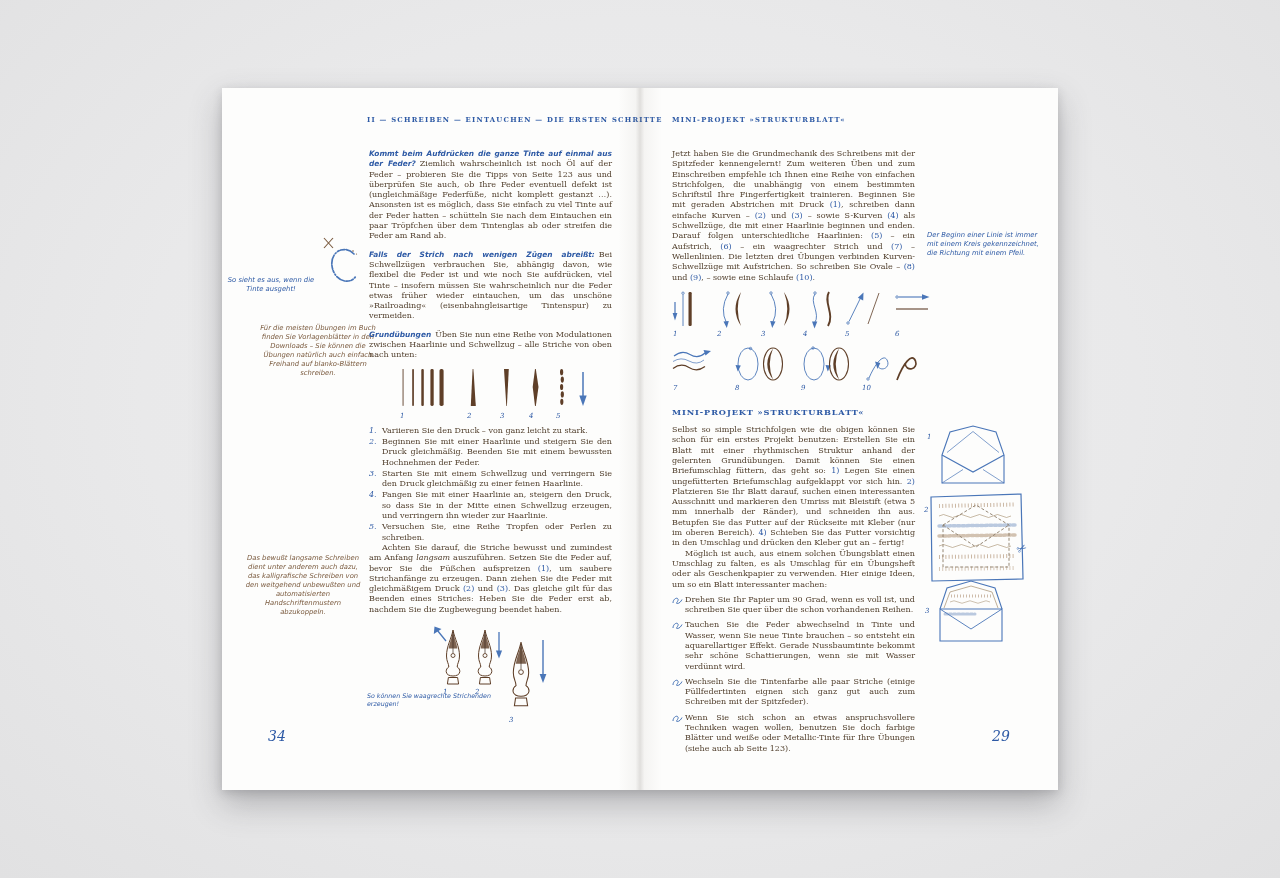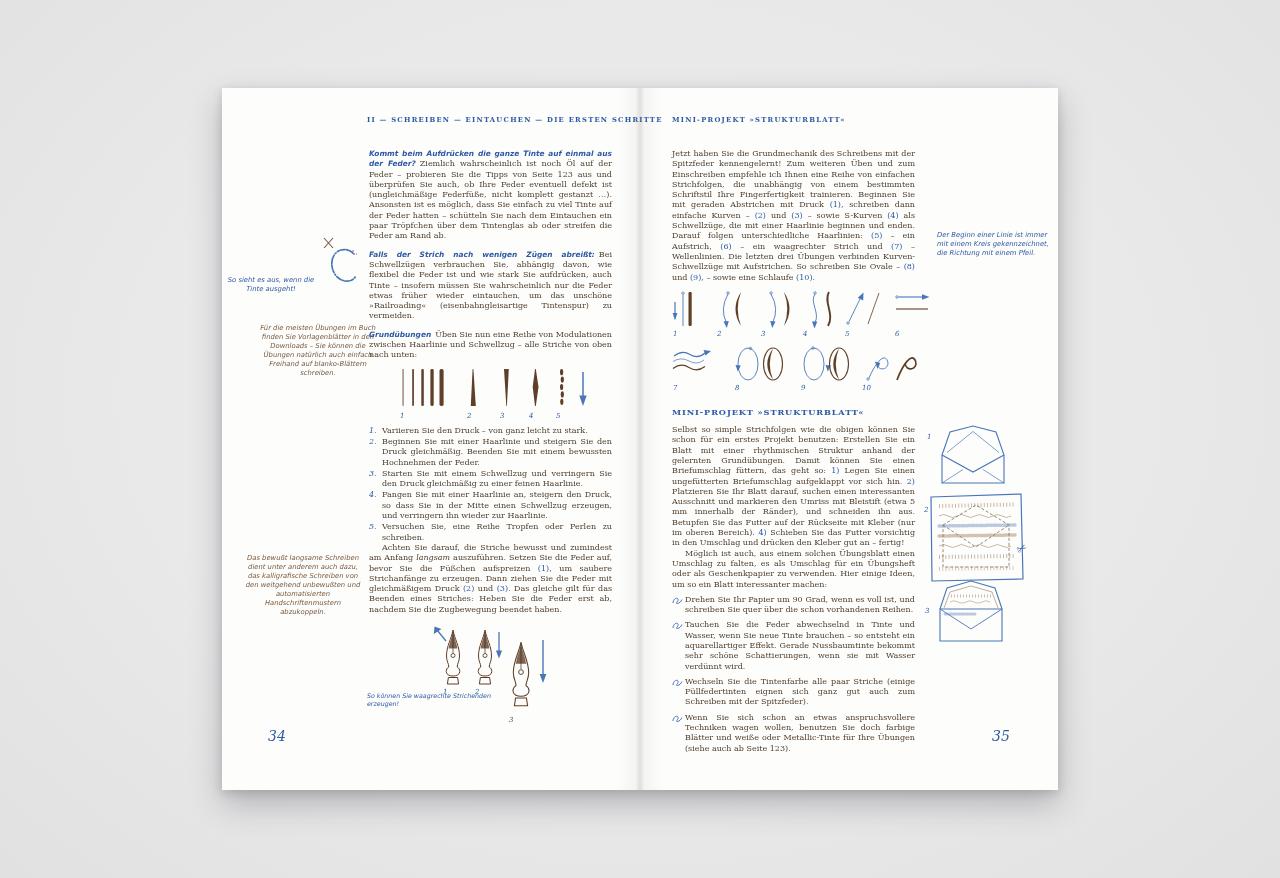--- a/index.html
+++ b/index.html
@@ -59,21 +59,21 @@
   .margin-note{
     position:absolute;font:italic 6.8px "DejaVu Sans",sans-serif;line-height:9px;
   }
   .page.left .margin-note{text-align:center;font-style:italic;}
   .page.right .margin-note{text-align:left;}
   .mn-blue{color:var(--blue);}
   .mn-brown{color:var(--note-brown);}
   .mn1{left:2px;top:188px;width:94px;}
   .mn2{left:8px;top:236px;width:120px;margin-left:28px;}
   .mn3{left:0;top:466px;width:118px;margin-left:22px;}
-  .mnb{left:297px;top:143px;width:114px;}
+  .mnb{left:287px;top:143px;width:114px;}
   .mnbr{left:287px;top:556px;width:116px;}
   .ink-sample{position:absolute;left:98px;top:146px;}
   .env-fig{position:absolute;left:283px;top:330px;}
   .pagenum{position:absolute;top:640px;font:italic 14px "DejaVu Serif",serif;color:var(--blue);}
   .page.left .pagenum{left:46px;}
   .page.right .pagenum{left:352px;}
   svg .fignum{font:italic 7px "DejaVu Serif",serif;fill:var(--blue);}
   svg .scissors{font:12px "DejaVu Sans",sans-serif;fill:var(--illu-blue);}
 </style>
 </head>
@@ -95,21 +95,21 @@
           <circle cx="33" cy="17" r="0.8" fill="#7a5a3e"></circle>
           <circle cx="36.5" cy="20" r="0.6" fill="#7a5a3e"></circle>
         </g>
       </svg>
       <div class="margin-note mn-blue mn1">So sieht es aus, wenn die Tinte ausgeht!</div>
       <div class="margin-note mn-brown mn2">Für die meisten Übungen im Buch finden Sie Vorlagenblätter in den Downloads – Sie können die Übungen natürlich auch einfach Freihand auf blanko-Blättern schreiben.</div>
       <div class="margin-note mn-brown mn3">Das bewußt langsame Schreiben dient unter anderem auch dazu, das kalligrafische Schreiben von den weitgehend unbewußten und automatisierten Handschriftenmustern abzukoppeln.</div>
 
       <div class="body-col">
         <p class="para"><span class="lead">Kommt beim Aufdrücken die ganze Tinte auf einmal aus der Feder?</span><span>Ziemlich wahrscheinlich ist noch Öl auf der Feder – probieren Sie die Tipps von Seite 123 aus und überprüfen Sie auch, ob Ihre Feder eventuell defekt ist (ungleichmäßige Federfüße, nicht komplett gestanzt …). Ansonsten ist es möglich, dass Sie einfach zu viel Tinte auf der Feder hatten – schütteln Sie nach dem Eintauchen ein paar Tröpfchen über dem Tintenglas ab oder streifen die Feder am Rand ab.</span></p>
-        <p class="para sp"><span class="lead">Falls der Strich nach wenigen Zügen abreißt:</span><span>Bei Schwellzügen verbrauchen Sie, abhängig davon, wie flexibel die Feder ist und wie stark Sie aufdrücken, auch Tinte – insofern müssen Sie wahrscheinlich nur die Feder etwas früher wieder eintauchen, um das unschöne »Railroading« (eisenbahngleisartige Tintenspur) zu vermeiden.</span></p>
+        <p class="para sp"><span class="lead">Falls der Strich nach wenigen Zügen abreißt:</span><span>Bei Schwellzügen verbrauchen Sie, abhängig davon, wie flexibel die Feder ist und wie noch Sie aufdrücken, viel Tinte – insofern müssen Sie wahrscheinlich nur die Feder etwas früher wieder eintauchen, um das unschöne »Railroading« (eisenbahngleisartige Tintenspur) zu vermeiden.</span></p>
         <p class="para sp"><span class="lead">Grundübungen</span><span>Üben Sie nun eine Reihe von Modulationen zwischen Haarlinie und Schwellzug – alle Striche von oben nach unten:</span></p>
 
         <div class="fig">
           <svg width="243" height="56" viewBox="0 0 243 56">
             <g fill="#5f3f28">
               <rect x="33.6" y="3" width="0.9" height="37" rx="0.4"></rect>
               <rect x="43.2" y="3" width="1.7" height="37" rx="0.8"></rect>
               <rect x="52.3" y="3" width="2.5" height="37" rx="1.1"></rect>
               <rect x="61.4" y="3" width="3.3" height="37" rx="1.4"></rect>
               <rect x="70.5" y="3" width="4.1" height="37" rx="1.7"></rect>
@@ -369,18 +369,18 @@
             <path d="M3,30 L65,30 L65,62 L3,62 Z" fill="none" stroke="#4a76b8" stroke-width="1.1"></path>
             <line x1="8" y1="35" x2="38" y2="35" stroke="#8fa7cc" stroke-width="3" stroke-dasharray="2.4 1.8" stroke-linecap="round" opacity="0.6"></line>
             <path d="M3,30 L34,50 L65,30" fill="none" stroke="#4a76b8" stroke-width="0.9"></path>
           </g>
           <text class="fignum" x="4" y="16">1</text>
           <text class="fignum" x="1" y="89">2</text>
           <text class="fignum" x="2" y="190">3</text>
         </svg>
       </div>
 
-      <div class="pagenum">35</div>
+      <div class="pagenum">29</div>
     </section>
 
     <div class="fold"></div>
   </div>
 </div>
 
 </body></html>

